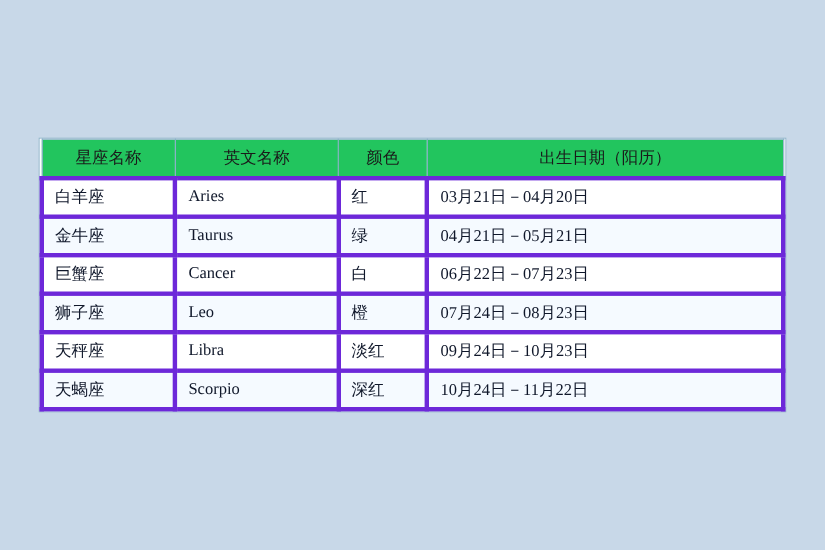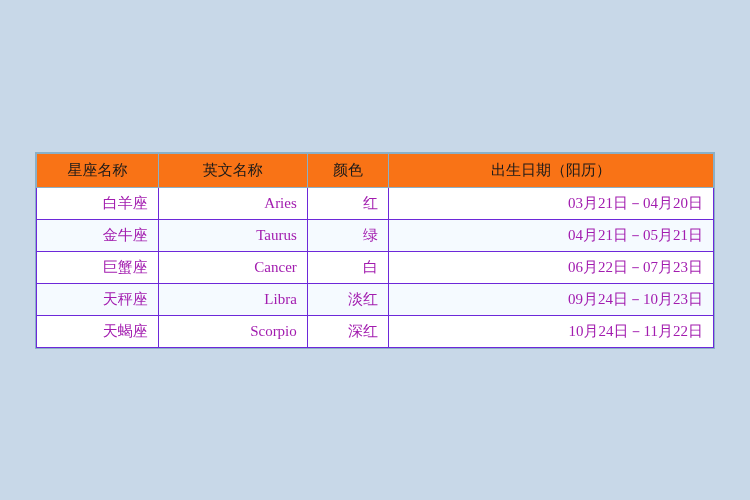--- a/index.html
+++ b/index.html
@@ -24,45 +24,45 @@
       border: 1px solid #8ab0c8;
       width: 680px;
     }
 
     table {
       width: 100%;
       border-collapse: collapse;
     }
 
     thead tr {
-      background-color: #f97316;
+      background-color: #22c55e;
     }
 
     thead th {
       border: 1px solid #8ab0c8;
       padding: 7px 10px;
       text-align: center;
       font-weight: normal;
       color: #1a1a1a;
       font-size: 15px;
     }
 
     tbody tr {
       background-color: #ffffff;
     }
 
     tbody tr:nth-child(even) {
       background-color: #f5faff;
     }
 
     tbody td {
-      border: 1px solid #6d28d9;
+      border: 4px solid #6d28d9;
       padding: 6px 10px;
-      text-align: right;
-      color: #a21caf;
+      text-align: left;
+      color: #0f172a;
       font-size: 15px;
     }
 
     .col-chinese { width: 18%; }
     .col-english { width: 22%; margin-left: 24px; }
     .col-color   { width: 12%; }
     .col-date    { width: 48%; }
   </style>
 </head>
 <body>
@@ -90,20 +90,26 @@
           <td>绿</td>
           <td>04月21日－05月21日</td>
         </tr>
         <tr>
           <td>巨蟹座</td>
           <td>Cancer</td>
           <td>白</td>
           <td>06月22日－07月23日</td>
         </tr>
         <tr>
+          <td>狮子座</td>
+          <td>Leo</td>
+          <td>橙</td>
+          <td>07月24日－08月23日</td>
+        </tr>
+        <tr>
           <td>天秤座</td>
           <td>Libra</td>
           <td>淡红</td>
           <td>09月24日－10月23日</td>
         </tr>
         <tr>
           <td>天蝎座</td>
           <td>Scorpio</td>
           <td>深红</td>
           <td>10月24日－11月22日</td>

